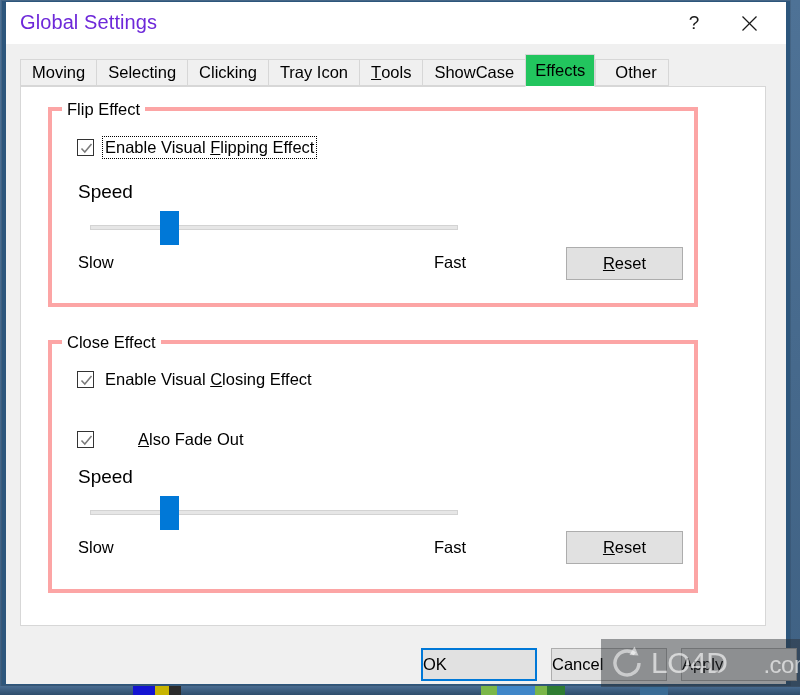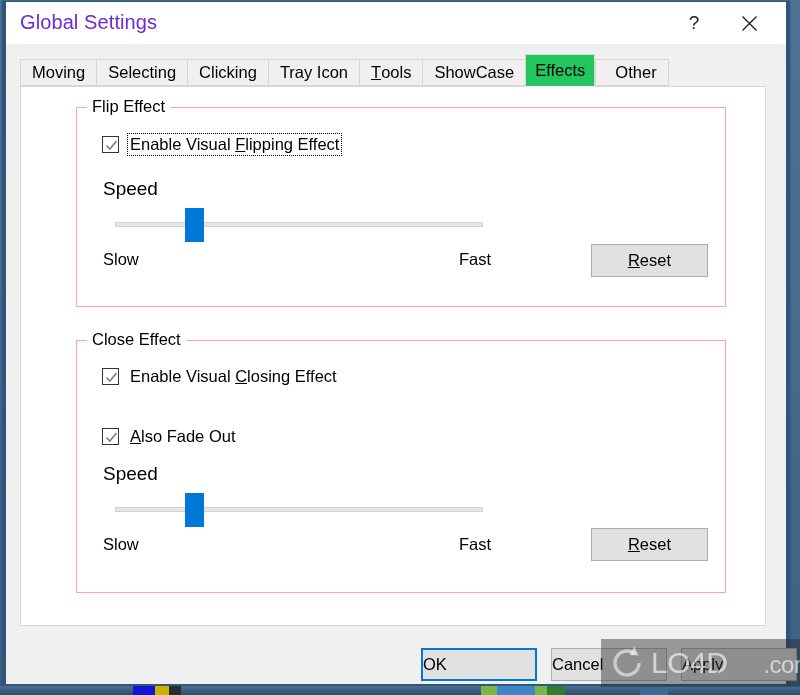--- a/index.html
+++ b/index.html
@@ -89,22 +89,21 @@
     position: absolute; left: 14px; top: 84px;
     width: 746px; height: 540px;
     background: #ffffff;
     border: 1px solid #d7d7d7;
     z-index: 2;
   }
 
   
   .group {
     position: absolute;
-    border: 1px solid #fca5a5;
-    margin-left: 28px;
+    border: 4px solid #fca5a5;
   }
   .group-title {
     position: absolute; top: -11px; left: 10px;
     background: #ffffff;
     padding: 0 5px;
     font-size: 16.5px; color: #000;
     white-space: nowrap;
   }
   #group-flip  { left: 27px; top: 20px;  width: 650px; height: 200px; }
   #group-close { left: 27px; top: 253px; width: 650px; height: 253px; }
@@ -285,21 +284,21 @@
 
       <div class="cbrow" style="left:25px; top:25px;">
         <span class="cbox">
           <svg width="13" height="13" viewBox="0 0 13 13">
             <polyline points="1.5,6.5 4.8,10 11.5,2" fill="none" stroke="#7a7a7a" stroke-width="1.5"></polyline>
           </svg>
         </span>
         <span class="cblabel"><span>Enable Visual </span><span class="acc">C</span><span>losing Effect</span></span>
       </div>
 
-      <div class="cbrow" style="left:25px; top:85px;">
+      <div class="cbrow" style="left:25px; top:85px;gap:33px;">
         <span class="cbox">
           <svg width="13" height="13" viewBox="0 0 13 13">
             <polyline points="1.5,6.5 4.8,10 11.5,2" fill="none" stroke="#7a7a7a" stroke-width="1.5"></polyline>
           </svg>
         </span>
         <span class="cblabel"><span class="acc">A</span><span>lso Fade Out</span></span>
       </div>
 
       <div class="speed-label" style="left:26px; top:122px;">Speed</div>
 

